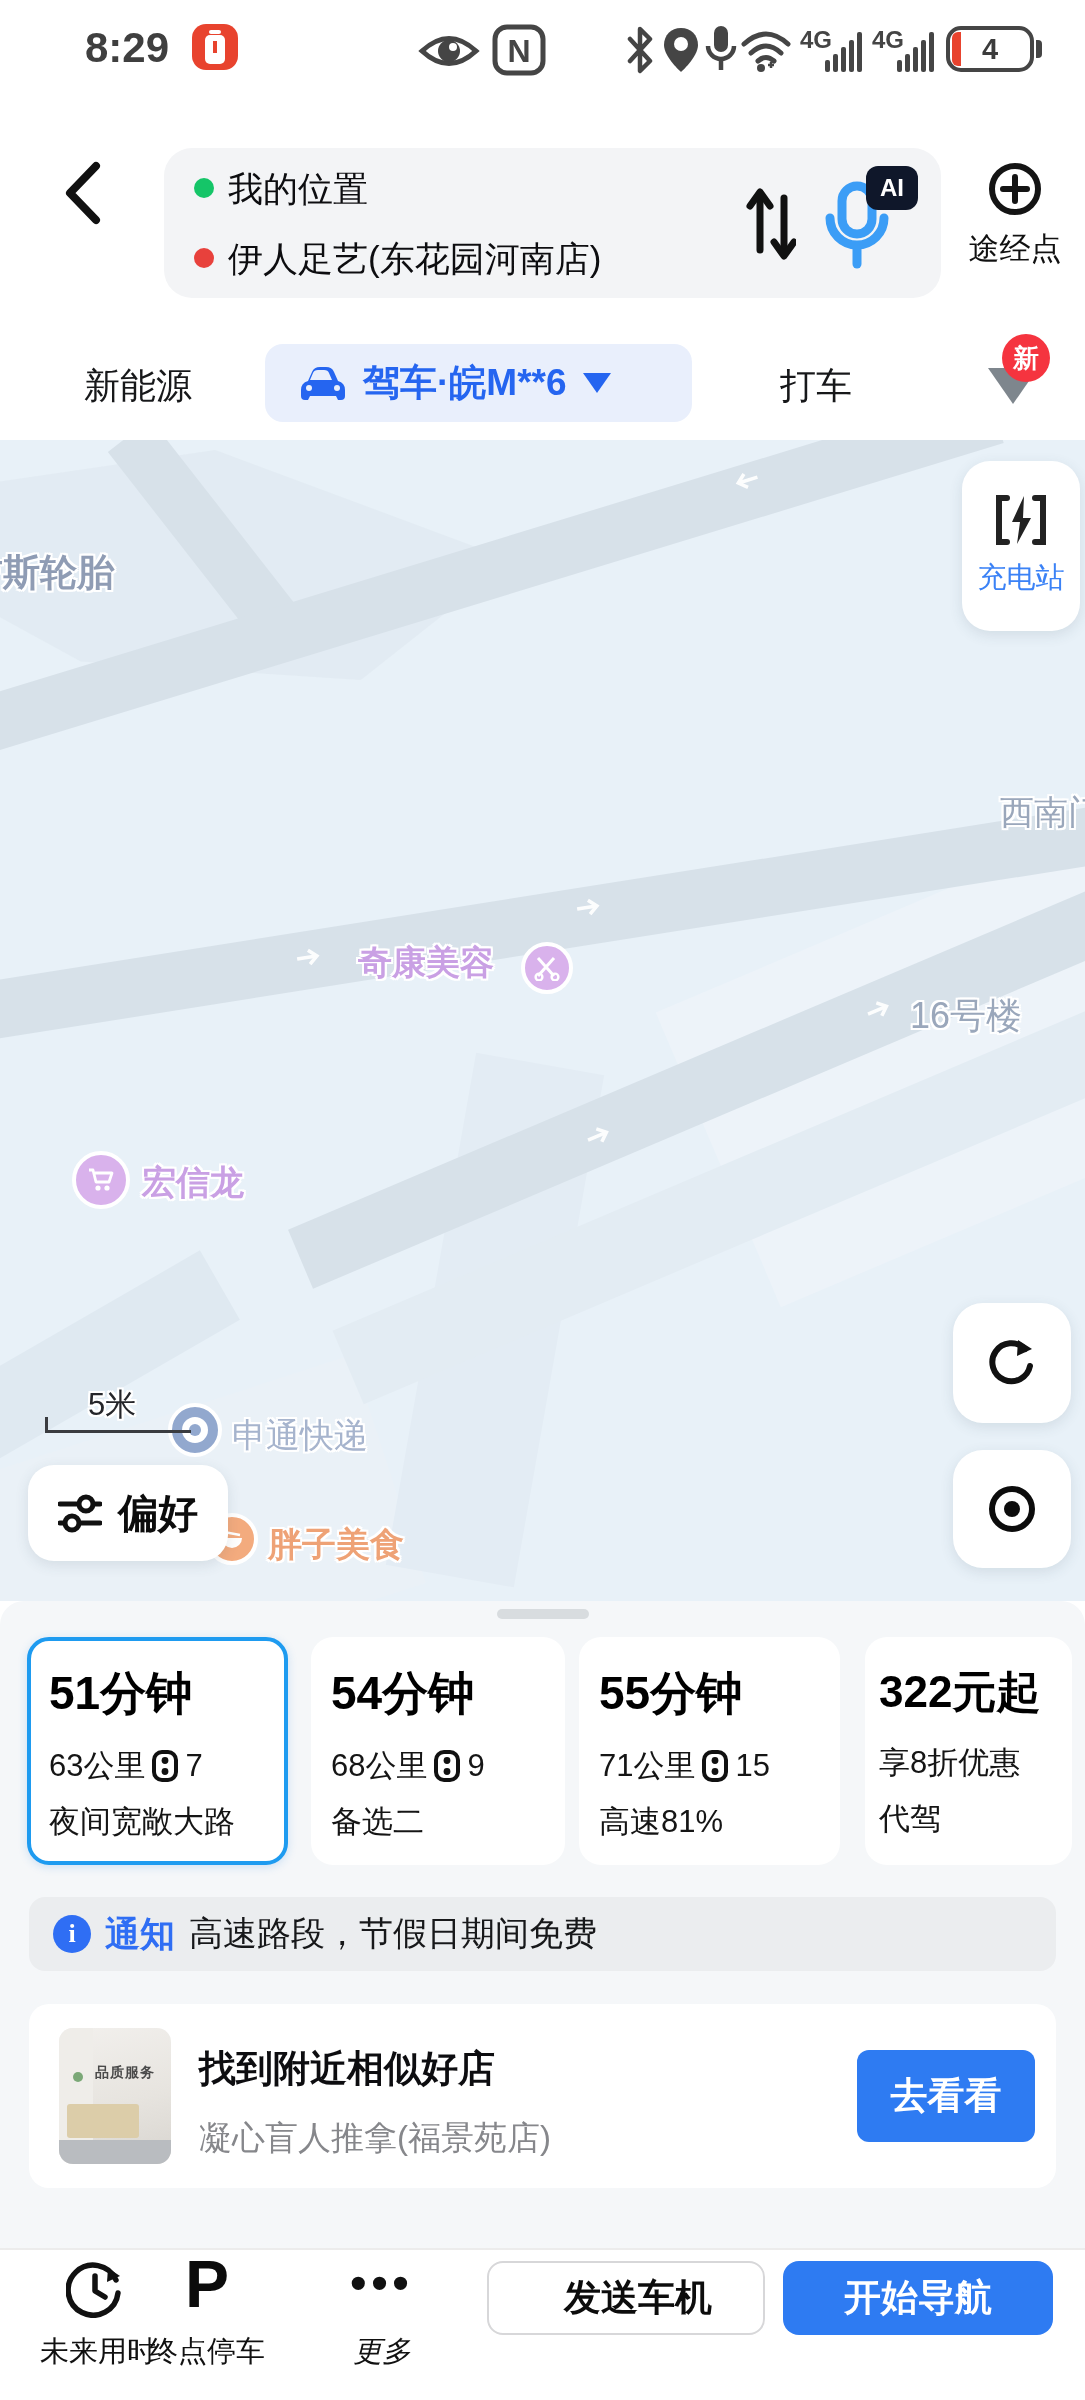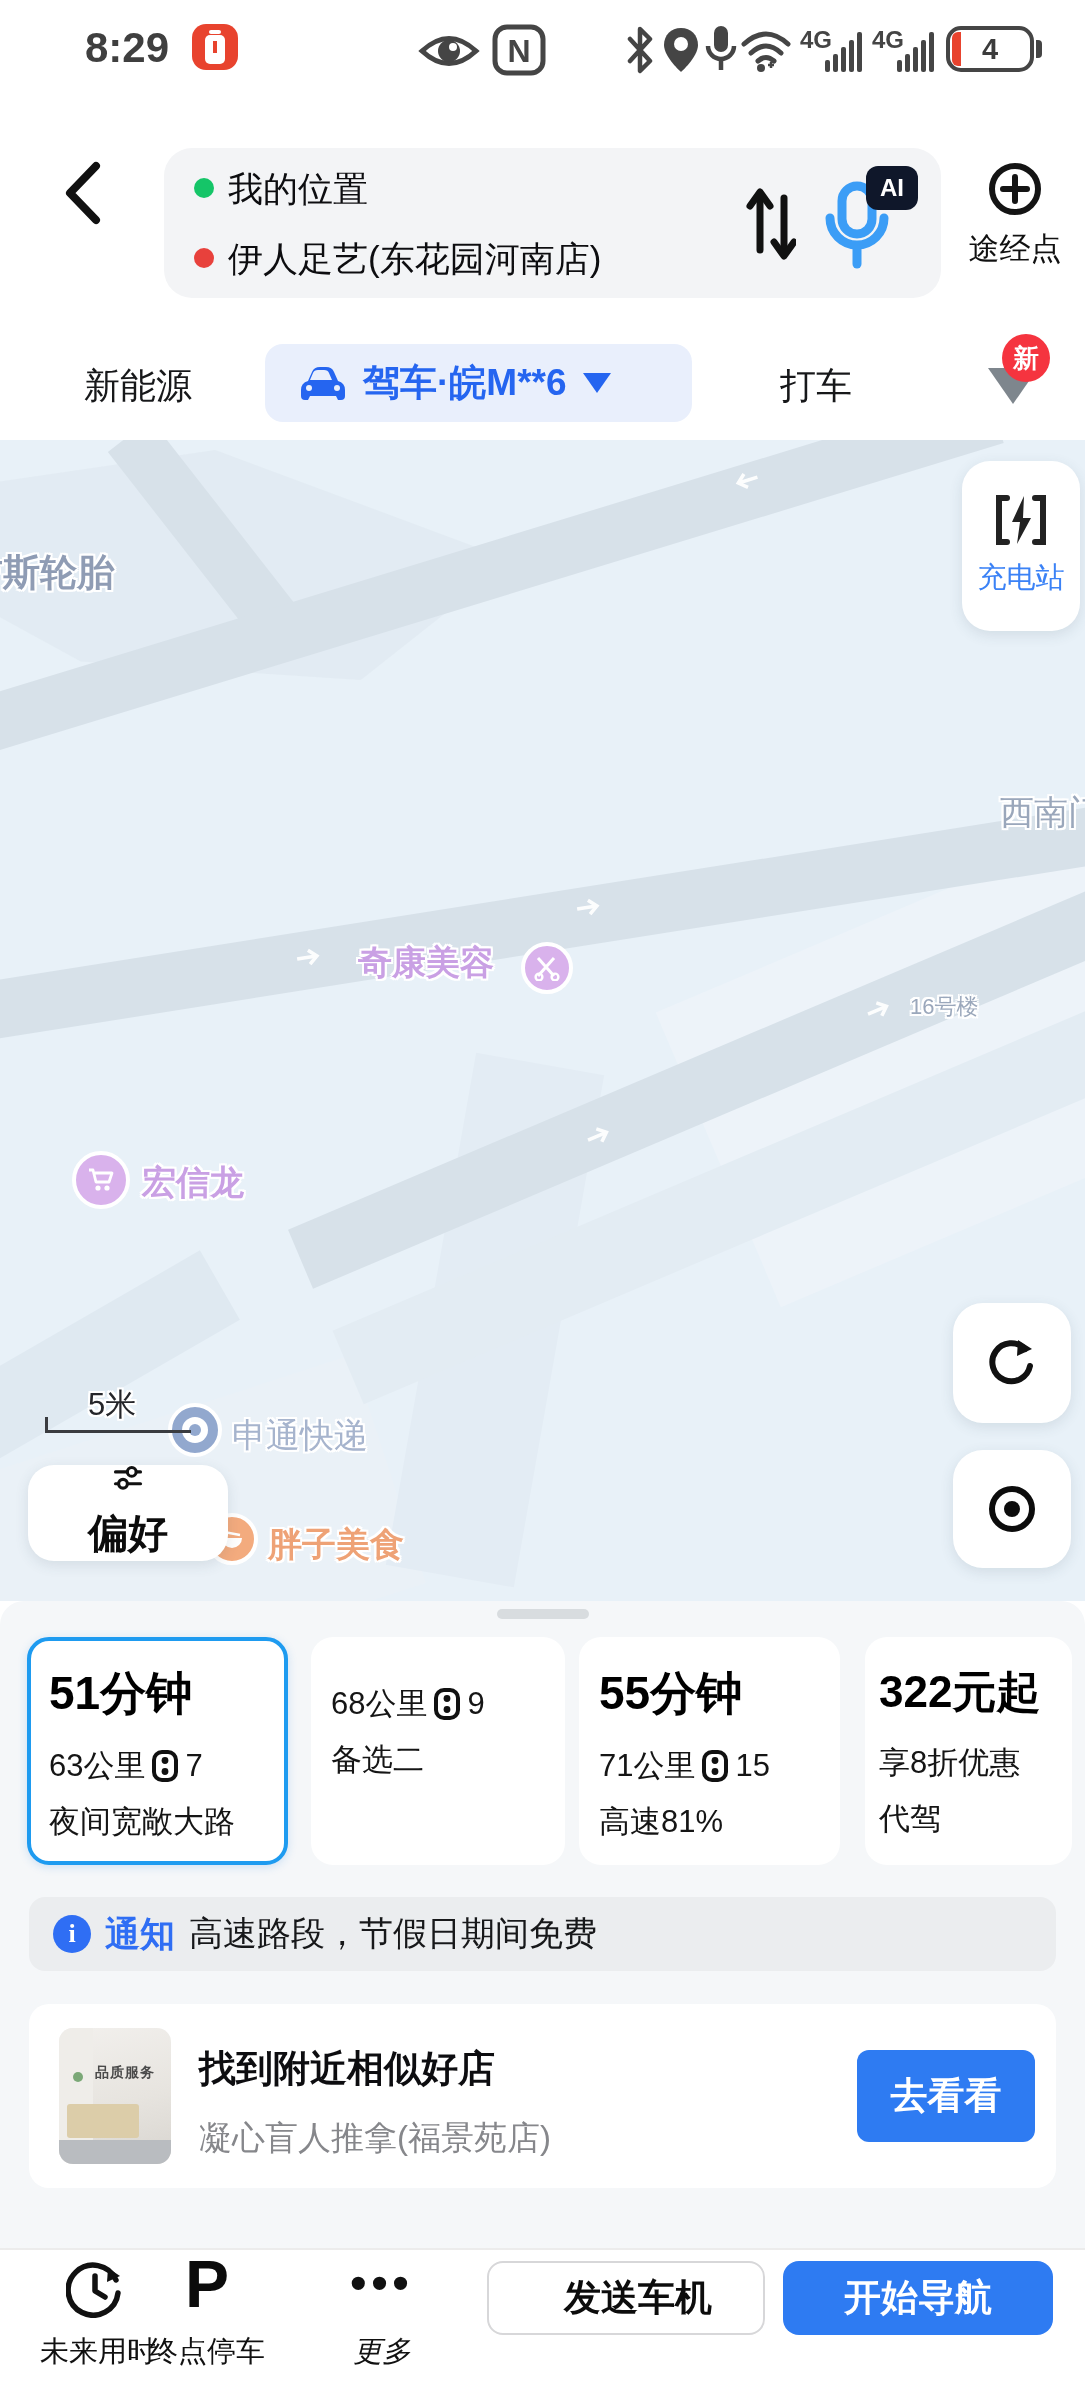--- a/index.html
+++ b/index.html
@@ -202,21 +202,21 @@
   <span class="maplabel halo" style="left:1000px;top:350px;font-size:34px;color:#9aa7bb;font-weight:normal;">西南门</span>
   <span class="maplabel halo" style="left:358px;top:500px;font-size:34px;color:#c9a0e4;">奇康美容</span>
   <div class="poi-ic" style="left:521px;top:502px;width:52px;height:52px;background:#d9b2ec;">
     <svg width="26" height="26" viewBox="0 0 26 26">
         <line x1="4" y1="3" x2="20" y2="21" stroke="#fff" stroke-width="3"></line>
         <line x1="20" y1="3" x2="4" y2="21" stroke="#fff" stroke-width="3"></line>
         <circle cx="5" cy="22" r="3.4" fill="none" stroke="#fff" stroke-width="2.4"></circle>
         <circle cx="21" cy="22" r="3.4" fill="none" stroke="#fff" stroke-width="2.4"></circle>
       </svg>
   </div>
-  <span class="maplabel halo" style="left:910px;top:552px;font-size:22px;color:#9aa7bb;font-weight:normal;">16号楼</span>
+  <span class="maplabel halo" style="left:910px;top:552px;font-size:36px;color:#9aa7bb;font-weight:normal;">16号楼</span>
   <div class="poi-ic" style="left:72px;top:711px;width:58px;height:58px;background:#d9b2ec;">
     <svg width="30" height="30" viewBox="0 0 30 30">
         <path d="M3 5 h4 l3 12 h13 l3-9 h-17" fill="none" stroke="#fff" stroke-width="2.8" stroke-linejoin="round"></path>
         <circle cx="12" cy="23" r="2.6" fill="#fff"></circle>
         <circle cx="21" cy="23" r="2.6" fill="#fff"></circle>
       </svg>
   </div>
   <span class="maplabel halo" style="left:142px;top:720px;font-size:34px;color:#c9a0e4;">宏信龙</span>
   <div class="poi-ic" style="left:168px;top:963px;width:54px;height:54px;background:#92a8ce;">
     <div style="width:26px;height:26px;border-radius:50%;background:#fff;display:flex;align-items:center;justify-content:center;">
@@ -249,21 +249,21 @@
       <path d="M40 13 A19 19 0 1 0 45 30" fill="none" stroke="#111" stroke-width="6" stroke-linecap="round"></path>
       <polygon points="33,4 47,13 32,20" fill="#111"></polygon>
     </svg>
   </div>
   <div class="mapbtn" style="left:953px;top:1010px;width:118px;height:118px;border-radius:30px;">
     <svg width="56" height="56" viewBox="0 0 56 56">
       <circle cx="28" cy="28" r="20" fill="none" stroke="#0c0c0c" stroke-width="6"></circle>
       <circle cx="28" cy="28" r="8" fill="#0c0c0c"></circle>
     </svg>
   </div>
-  <div class="mapbtn" style="left:28px;top:1025px;width:200px;height:96px;border-radius:26px;flex-direction:column;gap:16px;">
+  <div class="mapbtn" style="left:28px;top:1025px;width:200px;height:96px;border-radius:26px;flex-direction:row;gap:16px;">
     <svg width="44" height="40" viewBox="0 0 44 40">
       <line x1="2" y1="11" x2="42" y2="11" stroke="#111" stroke-width="5" stroke-linecap="round"></line>
       <circle cx="28" cy="11" r="7" fill="#fff" stroke="#111" stroke-width="5"></circle>
       <line x1="2" y1="30" x2="42" y2="30" stroke="#111" stroke-width="5" stroke-linecap="round"></line>
       <circle cx="14" cy="30" r="7" fill="#fff" stroke="#111" stroke-width="5"></circle>
     </svg>
     <span style="font-size:40px;font-weight:bold;color:#0c0c0c;">偏好</span>
   </div>
 </div>
 
@@ -277,20 +277,21 @@
     <svg width="26" height="32" viewBox="0 0 26 32">
         <rect x="2" y="2" width="22" height="28" rx="8" fill="none" stroke="#111" stroke-width="4"></rect>
         <circle cx="13" cy="10.5" r="3.4" fill="#111"></circle>
         <circle cx="13" cy="21.5" r="3.4" fill="#111"></circle>
       </svg>
     <span>7</span>
   </div>
   <div class="g">夜间宽敞大路</div>
 </div>
 <div class="card" style="left:311px;width:254px;">
+  <div class="t">54分钟</div>
   <div class="r">
     <span>68公里</span>
     <svg width="26" height="32" viewBox="0 0 26 32">
         <rect x="2" y="2" width="22" height="28" rx="8" fill="none" stroke="#111" stroke-width="4"></rect>
         <circle cx="13" cy="10.5" r="3.4" fill="#111"></circle>
         <circle cx="13" cy="21.5" r="3.4" fill="#111"></circle>
       </svg>
     <span>9</span>
   </div>
   <div class="g">备选二</div>

